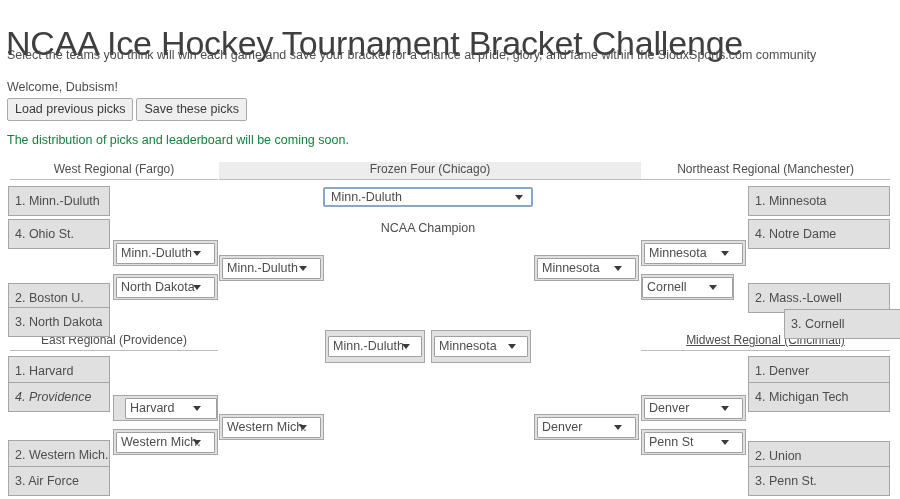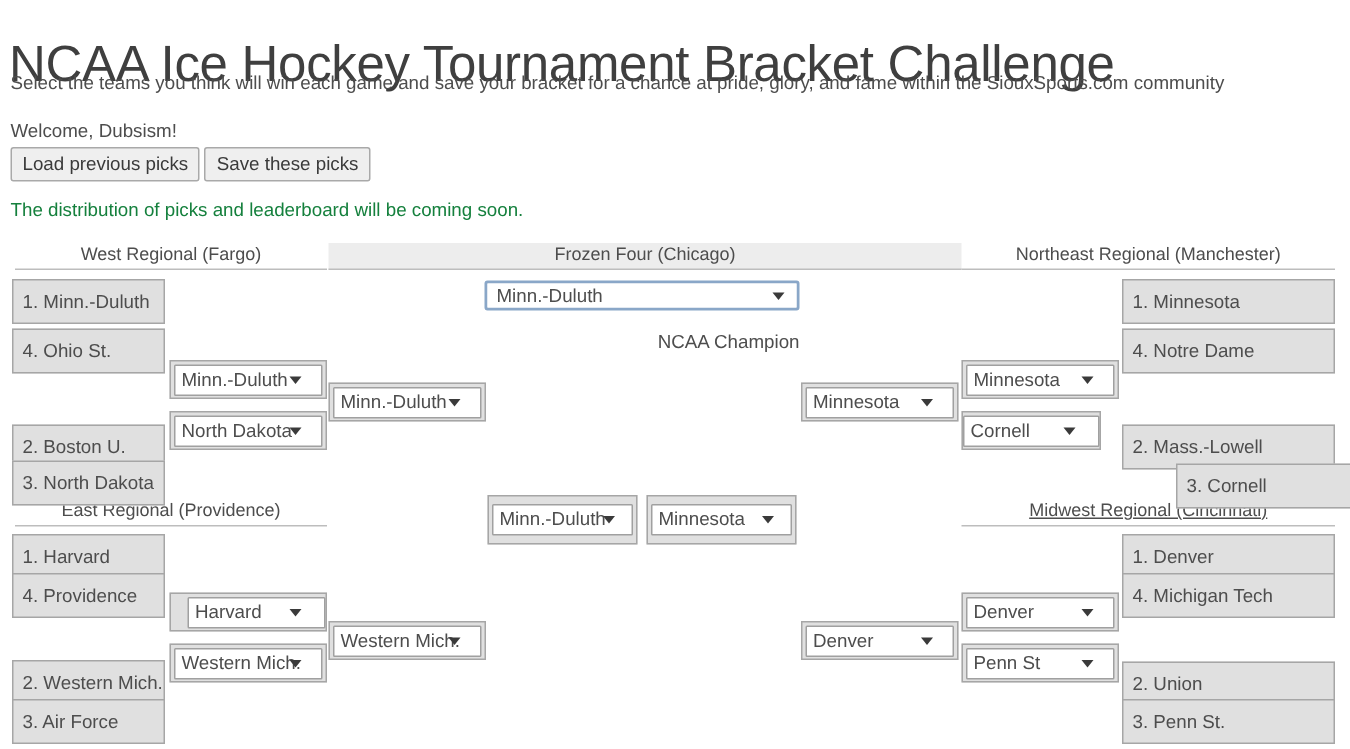--- a/index.html
+++ b/index.html
@@ -183,21 +183,21 @@
     height: 0;
     border-left: 4px solid transparent;
     border-right: 4px solid transparent;
     border-top: 5px solid #3a3a3a;
     pointer-events: none;
   }
   #champion-label {
     position: absolute;
     font-size: 12.5px;
     color: #4d4d4d;
-    text-align: right;
+    text-align: center;
     white-space: nowrap;
   }
 </style>
 </head>
 <body>
 
 <h1 id="page-title">NCAA Ice Hockey Tournament Bracket Challenge</h1>
 <div id="subtitle">Select the teams you think will win each game and save your bracket for a chance at pride, glory, and fame within the SiouxSports.com community</div>
 <div id="welcome">Welcome, Dubsism!</div>
 
@@ -238,21 +238,21 @@
     <span class="caret" style="right:16px;"></span>
   </div>
   <div class="pick" style="left:219px; top:255px; width:105px; height:26px;">
     <select style="width:99px;">
       <option>Minn.-Duluth</option>
     </select>
     <span class="caret" style="right:16px;"></span>
   </div>
 
   <div class="team-box" style="left:8px; top:356px; width:102px;">1. Harvard</div>
-  <div class="team-box" style="left:8px; top:382px; width:102px;">4. Providence</div>
+  <div class="team-box" style="left:8px; top:382px; width:102px;font-style:italic;">4. Providence</div>
   <div class="team-box" style="left:8px; top:440px; width:102px;">2. Western Mich.</div>
   <div class="team-box" style="left:8px; top:466px; width:102px;">3. Air Force</div>
 
   <div class="pick" style="left:113px; top:395px; width:105px; height:26px;">
     <select style="width:99px;margin-left:11px;">
       <option>Harvard</option>
     </select>
     <span class="caret" style="right:16px;"></span>
   </div>
   <div class="pick" style="left:113px; top:429px; width:105px; height:26px;">

